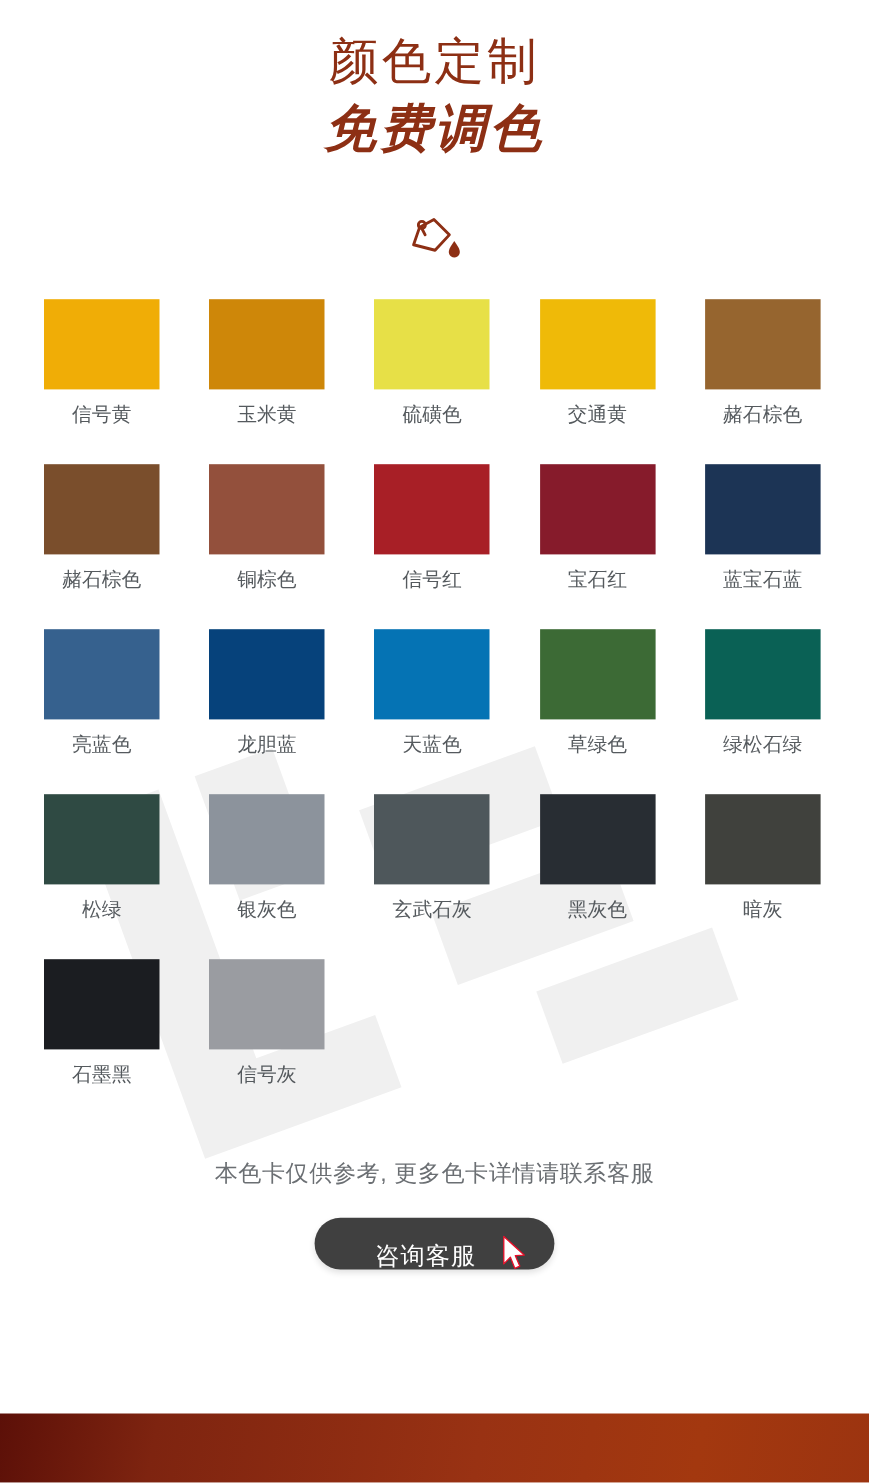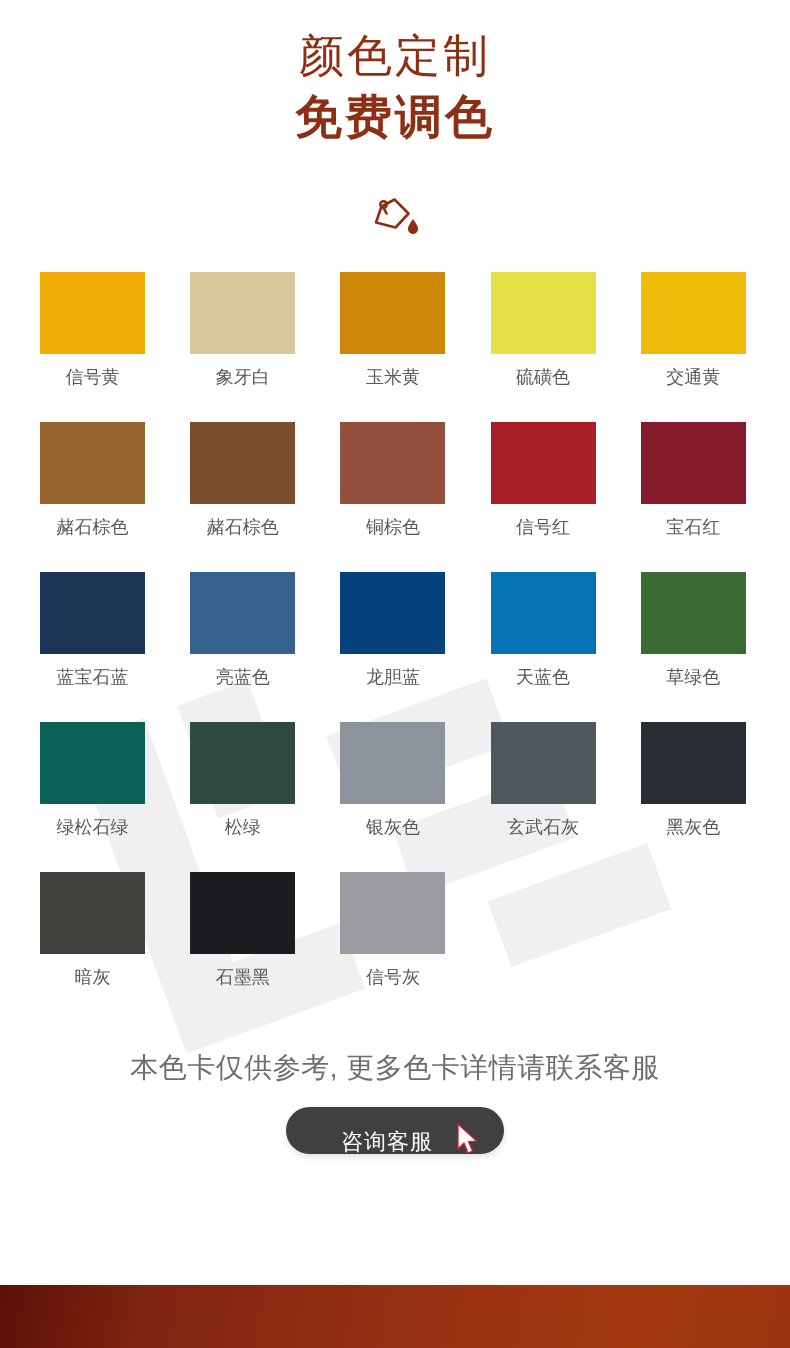--- a/index.html
+++ b/index.html
@@ -44,20 +44,21 @@
     letter-spacing:3px;
     color:#8d2f14;
     font-weight:400;
   }
   .title-line2 {
     font-size:47px;
     line-height:62px;
     letter-spacing:3px;
     color:#8d2f14;
     font-weight:bold;
+    font-style:italic;
   }
 
   
   .icon-row {
     position:relative;
     z-index:2;
     margin-top:44px;
     height:52px;
     display:flex;
     align-items:center;
@@ -90,21 +91,21 @@
     text-align:center;
     white-space:nowrap;
   }
 
   
   .disclaimer {
     position:relative;
     z-index:2;
     margin-top:64px;
     text-align:center;
-    font-size:28px;
+    font-size:21px;
     line-height:30px;
     color:#6b6f73;
     letter-spacing:0.5px;
   }
   .cta-wrap {
     position:relative;
     z-index:2;
     margin-top:24px;
     display:flex;
     justify-content:center;
@@ -181,24 +182,20 @@
     </svg>
   </div>
 
   <div class="grid">
 
     <div class="cell">
       <span class="chip" style="background-color: rgb(240, 173, 6);"></span>
       <div class="chip-label">信号黄</div>
     </div>
     <div class="cell">
-      <span class="chip" style="background-color: rgb(217, 199, 156);"></span>
-      <div class="chip-label">象牙白</div>
-    </div>
-    <div class="cell">
       <span class="chip" style="background-color: rgb(206, 135, 9);"></span>
       <div class="chip-label">玉米黄</div>
     </div>
     <div class="cell">
       <span class="chip" style="background-color: rgb(231, 224, 71);"></span>
       <div class="chip-label">硫磺色</div>
     </div>
     <div class="cell">
       <span class="chip" style="background-color: rgb(239, 186, 8);"></span>
       <div class="chip-label">交通黄</div>

